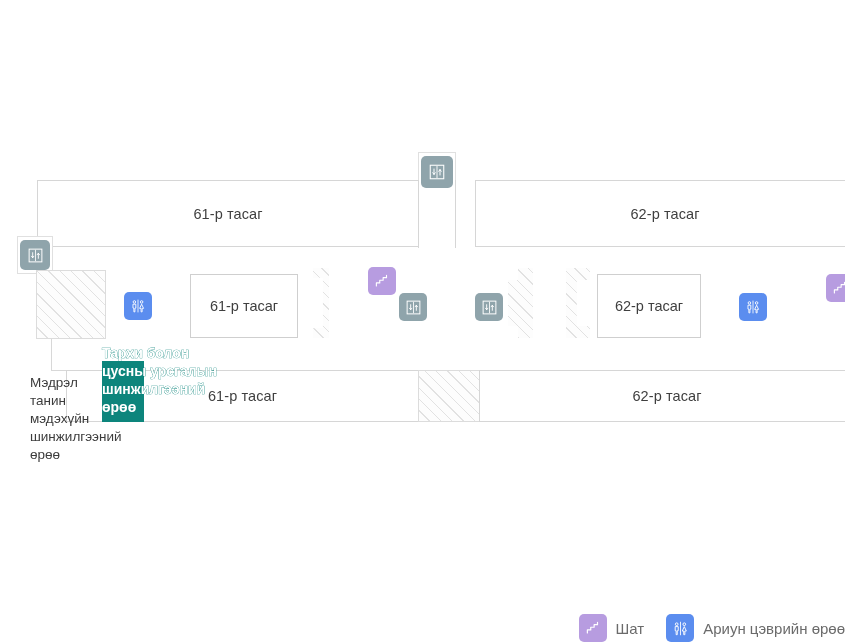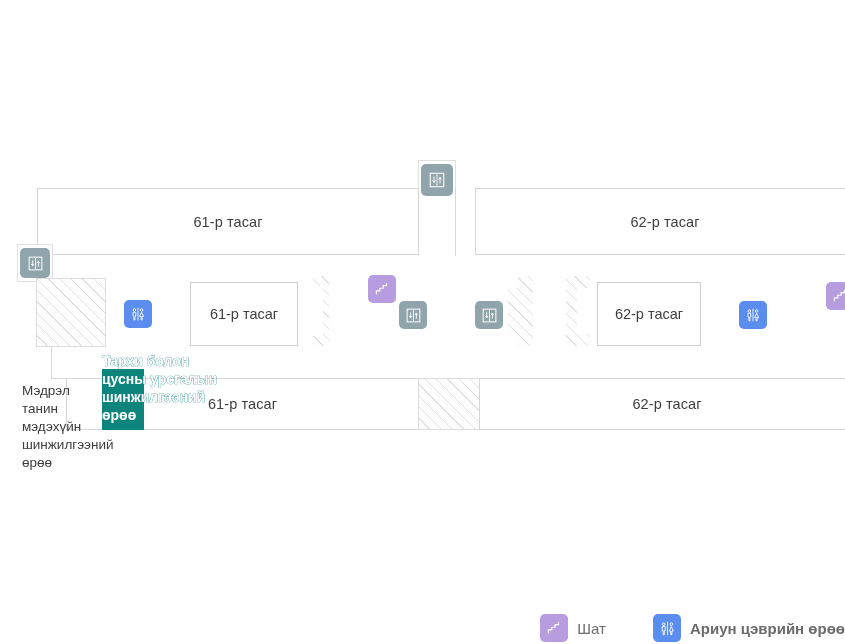--- a/index.html
+++ b/index.html
@@ -16,21 +16,20 @@
     font-family: "Liberation Sans", "DejaVu Sans", sans-serif;
     color: #3c3c3c;
     -webkit-font-smoothing: antialiased;
   }
 
   #map-canvas {
     position: absolute;
     left: 0; top: 0;
     width: 800px;
     height: 600px;
-    margin-top: 8px;
   }
 
   
   .abs { position: absolute; box-sizing: border-box; }
 
   
   .band {
     border: 1px solid #d6d6d6;
     background: #ffffff;
   }
@@ -142,23 +141,22 @@
     align-items: center;
     justify-content: flex-end;
     padding-right: 0px;
     box-sizing: border-box;
   }
   .legend-item {
     display: flex;
     align-items: center;
     margin-right: 22px;
     white-space: nowrap;
-    margin-left: 25px;
-  }
-  .legend-item:last-child { margin-right: 0; font-weight: bold; }
+  }
+  .legend-item:last-child { margin-right: 0; }
   .legend-swatch {
     width: 28px;
     height: 28px;
     border-radius: 5px;
     display: flex;
     align-items: center;
     justify-content: center;
     flex: 0 0 auto;
     margin-right: 9px;
   }
@@ -282,21 +280,21 @@
   <div class="abs band" style="left:479px; top:370px; width:376px; height:52px;">
     <div class="band-label">62-р тасаг</div>
   </div>
 
   <div class="hl-box" style="left:102px; top:361px; width:42px; height:61px;"></div>
   <div class="hl-text" style="left:102px; top:344px; width:125px;">Тархи болон
 цусны урсгалын
 шинжилгээний
 өрөө</div>
 
-  <div class="map-text" style="left:22px; top:374px; width:80px;">Мэдрэл
+  <div class="map-text" style="left:30px; top:374px; width:80px;">Мэдрэл
 танин
 мэдэхүйн
 шинжилгээний
 өрөө</div>
 
 </div>
 
 <div id="legend">
 
   <div class="legend-item">

